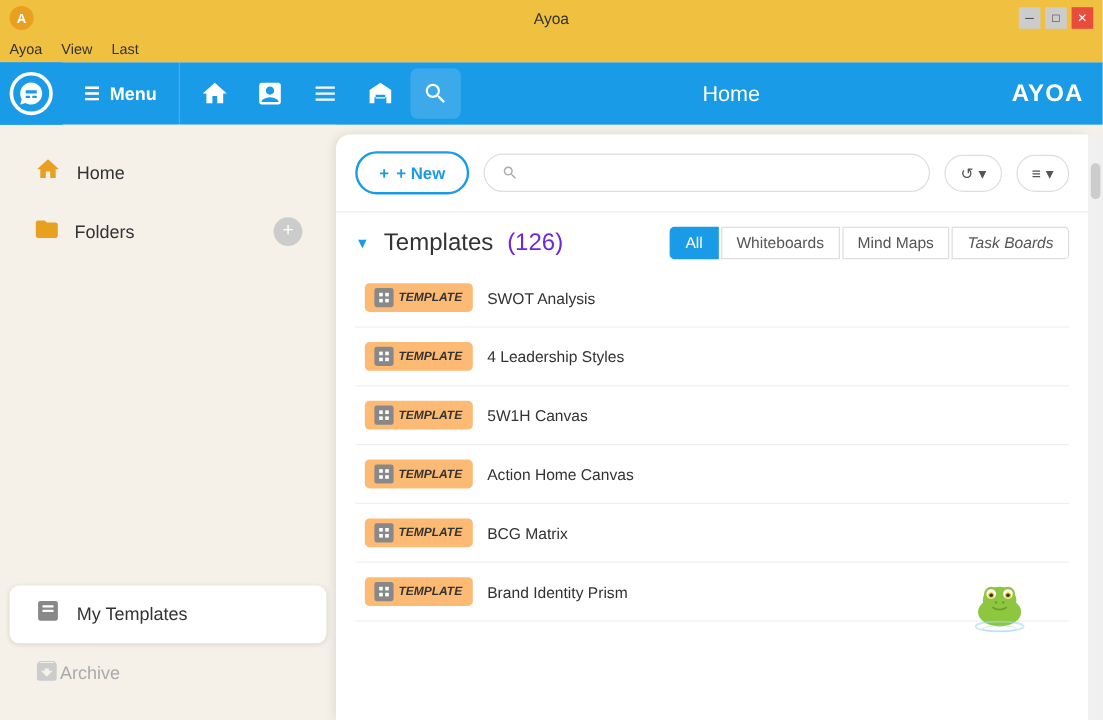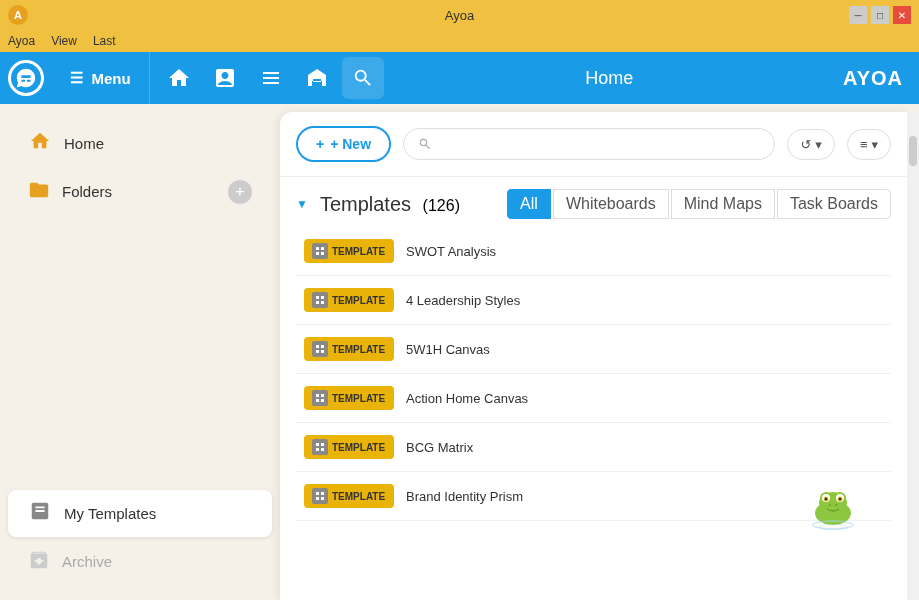--- a/index.html
+++ b/index.html
@@ -206,21 +206,20 @@
       align-items: center;
       justify-content: center;
       font-size: 16px;
       color: white;
       cursor: pointer;
     }
     .sidebar-spacer { flex: 1; }
     .sidebar-archive {
       display: flex;
       align-items: center;
-      gap: 12px;
       padding: 10px 20px;
       cursor: pointer;
       border-radius: 8px;
       margin: 0 8px;
       font-size: 15px;
       color: #aaa;
       font-weight: 500;
     }
 
     
@@ -293,26 +292,26 @@
     }
     .filter-tabs {
       margin-left: auto;
       display: flex;
       gap: 2px;
     }
     .filter-tab {
       padding: 5px 12px;
       border: 1px solid #ddd;
       background: white;
-      font-size: 16px;
+      font-size: 13px;
       cursor: pointer;
       color: #555;
     }
     .filter-tab:first-child { border-radius: 4px 0 0 4px; }
-    .filter-tab:last-child { border-radius: 0 4px 4px 0; }
+    .filter-tab:last-child { border-radius: 0 4px 4px 0; font-style: italic; }
     .filter-tab.active { background: #1a9be8; color: white; border-color: #1a9be8; }
 
     
     .templates-list {
       flex: 1;
       overflow-y: auto;
       padding: 0 16px;
     }
     .template-item {
       display: flex;
@@ -320,26 +319,27 @@
       padding: 12px 8px;
       border-bottom: 1px solid #f0f0f0;
       gap: 12px;
       position: relative;
     }
     .template-badge {
       display: flex;
       align-items: center;
       gap: 4px;
       padding: 4px 8px;
-      background: #eab308;
+      background: #fdba74;
       border-radius: 4px;
       font-size: 10px;
       font-weight: 700;
       color: #333;
       min-width: 90px;
+      font-style: italic;
     }
     .template-badge-icon {
       width: 16px;
       height: 16px;
       background: #888;
       border-radius: 2px;
       display: flex;
       align-items: center;
       justify-content: center;
       font-size: 8px;
@@ -501,21 +501,21 @@
       <button class="toolbar-btn">
         <span>≡</span>
         <span>▾</span>
       </button>
     </div>
 
     <div class="templates-header">
       <span class="chevron-down">▼</span>
       <span class="templates-title">
         <span>Templates</span>
-        <span style="color:#000000;margin-left:6px;font-size:16px;">(126)</span>
+        <span style="color:#6d28d9;margin-left:6px;font-size:20px;">(126)</span>
       </span>
       <div class="filter-tabs">
         <button class="filter-tab active">All</button>
         <button class="filter-tab">Whiteboards</button>
         <button class="filter-tab">Mind Maps</button>
         <button class="filter-tab">Task Boards</button>
       </div>
     </div>
 
     <div class="templates-list" style="position:relative;">

